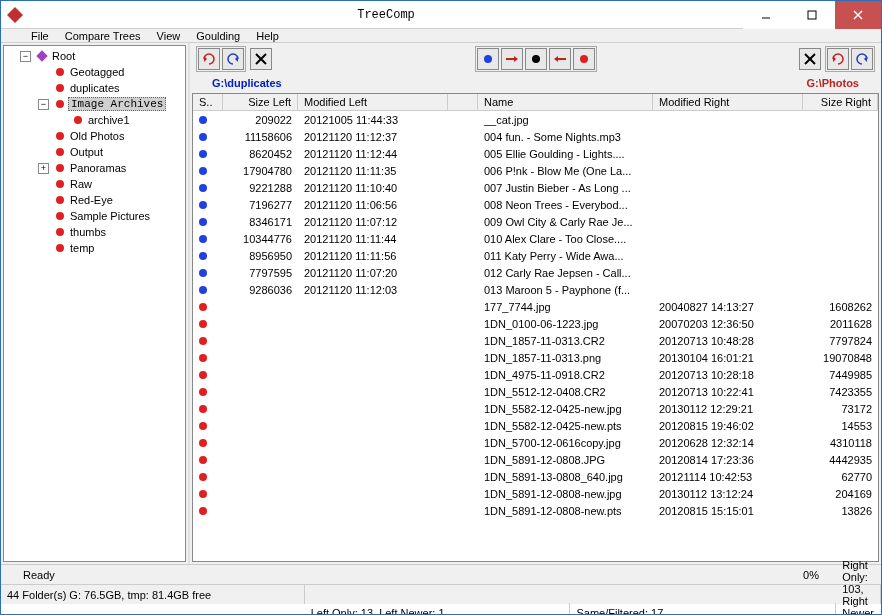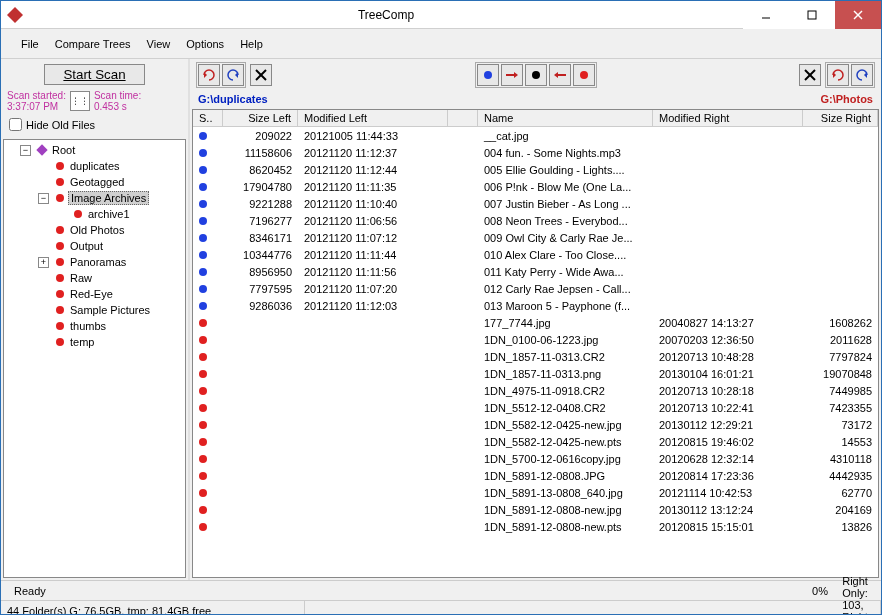--- a/index.html
+++ b/index.html
@@ -1,30 +1,30 @@
 <!DOCTYPE html>
 <html><head>
 <meta charset="utf-8">
 <style>
   * { box-sizing: border-box; margin: 0; padding: 0; }
   body { font-family: Tahoma, Arial, sans-serif; font-size: 11px; background: #fff; width: 882px; height: 615px; overflow: hidden; border: 1px solid #2a6fb5; }
   
   
   .titlebar { height: 28px; background: #fff; display: flex; align-items: center; border-bottom: 1px solid #d0d0d0; }
   .titlebar-icon { width: 16px; height: 16px; margin: 0 6px; }
-  .titlebar-title { flex: 1; text-align: center; font-size: 12px; color: #000; }
+  .titlebar-title { flex: 1; text-align: center; font-size: 12px; color: #000; font-family: Liberation Mono, monospace; }
   .titlebar-buttons { display: flex; }
   .titlebar-btn { width: 46px; height: 28px; display: flex; align-items: center; justify-content: center; font-size: 11px; }
   .titlebar-btn.minimize { background: #fff; }
   .titlebar-btn.maximize { background: #fff; }
   .titlebar-btn.close { background: #c75050; color: #fff; }
   .titlebar-btn svg { width: 10px; height: 10px; }
   
   
-  .menubar { height: 30px; background: #f0f0f0; display: flex; align-items: center; padding: 0 12px; border-bottom: 1px solid #d0d0d0; }
+  .menubar { height: 14px; background: #f0f0f0; display: flex; align-items: center; padding: 0 22px; border-bottom: 1px solid #d0d0d0; }
   .menubar span { padding: 3px 8px; cursor: default; }
   
   
   .main { display: flex; height: 521px; }
   
   
   .left-panel { width: 208px; border-right: 2px solid #e0e0e0; display: flex; flex-direction: column; background: #f0f0f0; }
   .scan-area { padding: 2px; }
   .scan-btn-row { text-align: center; padding: 3px; }
   .scan-btn { padding: 2px 18px; text-decoration: underline; background: #e8e8e8; border: 1px solid #888; cursor: pointer; }
@@ -36,32 +36,32 @@
   
   .tree { flex: 1; background: #fff; border: 1px solid #888; margin: 2px; overflow: auto; padding: 2px; }
   .tree-node { display: flex; align-items: center; height: 16px; white-space: nowrap; }
   .tree-expand { width: 11px; height: 11px; border: 1px solid #888; display: inline-flex; align-items: center; justify-content: center; font-size: 9px; line-height: 1; margin-right: 3px; cursor: pointer; background: #fff; }
   .tree-spacer { width: 14px; display: inline-block; }
   .tree-dot { width: 8px; height: 8px; border-radius: 50%; display: inline-block; margin: 0 4px; }
   .tree-diamond { width: 8px; height: 8px; display: inline-block; margin: 0 4px; transform: rotate(45deg); }
   .dot-red { background: #e02020; }
   .dot-purple { background: #a040c0; }
   .tree-label { padding: 0 2px; }
-  .tree-label.selected { background: #d0d0d0; border: 1px dotted #666; }
+  .tree-label.selected { background: #d0d0d0; border: 1px dotted #666; font-family: Liberation Mono, monospace; }
   .indent-1 { padding-left: 14px; }
   .indent-2 { padding-left: 32px; }
   .indent-3 { padding-left: 50px; }
   
   
   .right-panel { flex: 1; display: flex; flex-direction: column; background: #f0f0f0; }
   .toolbar { display: flex; padding: 3px 6px; gap: 4px; align-items: center; }
   .tb-btn { width: 22px; height: 22px; border: 1px solid #888; background: #e8e8e8; display: flex; align-items: center; justify-content: center; cursor: pointer; }
   .tb-spacer { flex: 1; }
   .tb-group { display: flex; gap: 2px; border: 1px solid #aaa; padding: 1px; }
-  .path-row { display: flex; padding: 2px 8px; }
+  .path-row { display: flex; padding: 2px 22px; }
   .path-left { color: #0020c0; font-weight: bold; }
   .path-right { color: #c02020; font-weight: bold; margin-left: auto; }
   
   
   .file-list { flex: 1; background: #fff; border: 1px solid #888; margin: 2px; overflow: auto; }
   .list-header { display: flex; background: #f0f0f0; border-bottom: 1px solid #ccc; position: sticky; top: 0; }
   .list-header div { padding: 2px 6px; border-right: 1px solid #ccc; }
   .col-s { width: 30px; }
   .col-sizel { width: 75px; text-align: right; }
   .col-modl { width: 150px; }
@@ -69,21 +69,21 @@
   .col-name { width: 175px; }
   .col-modr { width: 150px; }
   .col-sizer { width: 75px; text-align: right; }
   .list-body { }
   .list-row { display: flex; height: 17px; align-items: center; }
   .list-row div { padding: 0 6px; overflow: hidden; text-overflow: ellipsis; white-space: nowrap; }
   .row-dot { width: 8px; height: 8px; border-radius: 50%; display: inline-block; }
   .dot-blue { background: #2040e0; }
   
   
-  .status1 { height: 20px; background: #f0f0f0; border-top: 1px solid #ccc; display: flex; align-items: center; padding: 0 13px; }
+  .status1 { height: 20px; background: #f0f0f0; border-top: 1px solid #ccc; display: flex; align-items: center; padding: 0 22px; }
   .status1 .progress-text { margin-left: auto; padding-right: 40px; }
   .status2 { height: 20px; background: #f0f0f0; border-top: 1px solid #ccc; display: flex; align-items: center; }
   .status2 div { padding: 0 6px; border-right: 1px solid #ccc; height: 100%; display: flex; align-items: center; }
   .status2 .sl { width: 320px; }
   .status2 .sm { width: 280px; margin-top: 36px; }
   .status2 .sr { flex: 1; }
 </style>
 </head>
 <body>
 
@@ -109,62 +109,42 @@
           <line x1="9" y1="1" x2="1" y2="9" stroke="#fff" stroke-width="1.5"></line>
         </svg>
       </div>
   </div>
 </div>
 
 <div class="menubar">
   <span>File</span>
   <span>Compare Trees</span>
   <span>View</span>
-  <span>Options</span>
+  <span>Goulding</span>
   <span>Help</span>
 </div>
 
 <div class="main">
   <div class="left-panel">
-    <div class="scan-area">
-      <div class="scan-btn-row">
-        <button class="scan-btn">Start Scan</button>
-      </div>
-      <div class="scan-info">
-        <div>
-          <div class="pink">Scan started:</div>
-          <div class="pink">3:37:07 PM</div>
-        </div>
-        <div class="scan-icon">⋮⋮</div>
-        <div>
-          <div class="pink">Scan time:</div>
-          <div class="pink">0.453 s</div>
-        </div>
-      </div>
-      <div class="hide-row">
-        <input type="checkbox" style="">
-        <span>Hide Old Files</span>
-      </div>
-    </div>
     <div class="tree">
       <div class="tree-node indent-1">
         <span class="tree-expand">−</span>
         <span class="tree-diamond dot-purple"></span>
         <span class="tree-label">Root</span>
       </div>
       <div id="tree-items">
           <div class="tree-node indent-2">
             <span class="tree-spacer"></span>
             <span class="tree-dot dot-red"></span>
+            <span class="tree-label">Geotagged</span>
+          </div>
+          <div class="tree-node indent-2">
+            <span class="tree-spacer"></span>
+            <span class="tree-dot dot-red"></span>
             <span class="tree-label">duplicates</span>
-          </div>
-          <div class="tree-node indent-2">
-            <span class="tree-spacer"></span>
-            <span class="tree-dot dot-red"></span>
-            <span class="tree-label">Geotagged</span>
           </div>
           <div class="tree-node indent-2">
             <span class="tree-expand">−</span>
             <span class="tree-dot dot-red"></span>
             <span class="tree-label selected">Image Archives</span>
           </div>
           <div class="tree-node indent-3">
             <span class="tree-spacer"></span>
             <span class="tree-dot dot-red"></span>
             <span class="tree-label">archive1</span>

